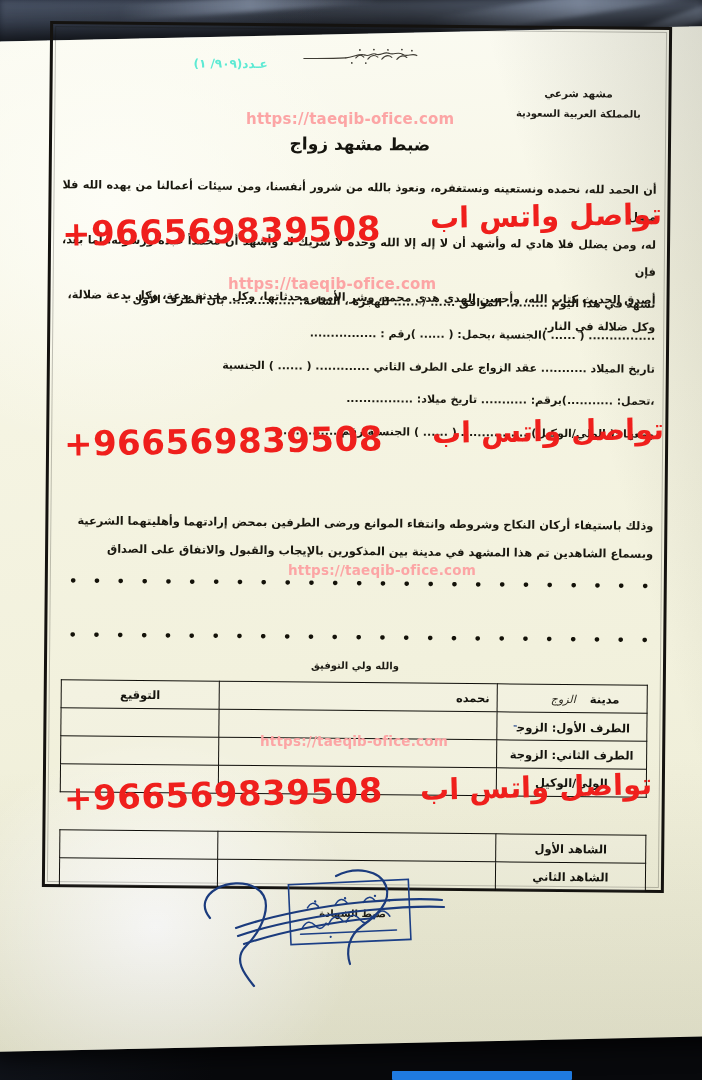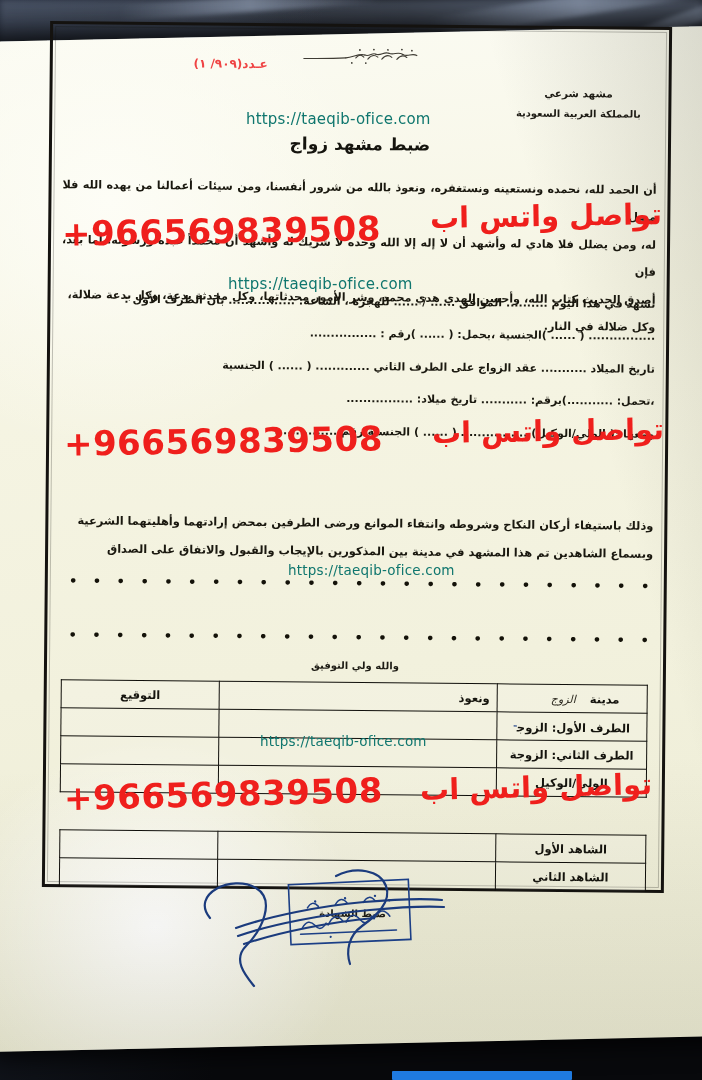--- a/index.html
+++ b/index.html
@@ -99,21 +99,21 @@
     font-family: "DejaVu Sans", "Liberation Sans", sans-serif;
   }
 
   .doc-num {
     position: absolute;
     right: 404px;
     top: 34px;
     font-size: 12px;
     font-weight: 700;
     letter-spacing: .5px;
-    color: #ef4444;
+    color: #5eead4;
     white-space: nowrap;
   }
 
   .basmala {
     position: absolute;
     left: 0; right: 0;
     top: 22px;
     text-align: center;
     font-size: 11px;
     color: #2a2720;
@@ -264,22 +264,22 @@
   }
 
   
   .wm {
     position: absolute;
     white-space: nowrap;
     pointer-events: none;
     font-family: "DejaVu Sans", "Liberation Sans", sans-serif;
   }
   .wm-url {
-    color: #0f766e;
-    font-weight: 400;
+    color: #fca5a5;
+    font-weight: 700;
     font-size: 15px;
     letter-spacing: .2px;
     direction: ltr;
   }
   .wm-url.small { font-size: 13.5px; }
   .wm-phone {
     color: #ef1f1c;
     font-weight: 700;
     font-size: 34px;
     direction: ltr;
@@ -384,21 +384,21 @@
     <div class="tawfiq">والله ولي التوفيق</div>
 
     <table class="sig t1">
       <tbody>
         <tr>
           <td class="party hdr">
             <span>مدينة</span>
             <span class="hand">الزوج</span>
           </td>
           <td class="name hdr">
-            <span style="float:right">ونعوذ</span>
+            <span style="float:right">نحمده</span>
           </td>
           <td class="sign hdr">التوقيع</td>
         </tr>
         <tr>
           <td class="party">
             <span>الطرف الأول: الزوج</span><span class="ink-mark">ـ</span>
           </td>
           <td class="name"></td>
           <td class="sign"></td>
         </tr>

